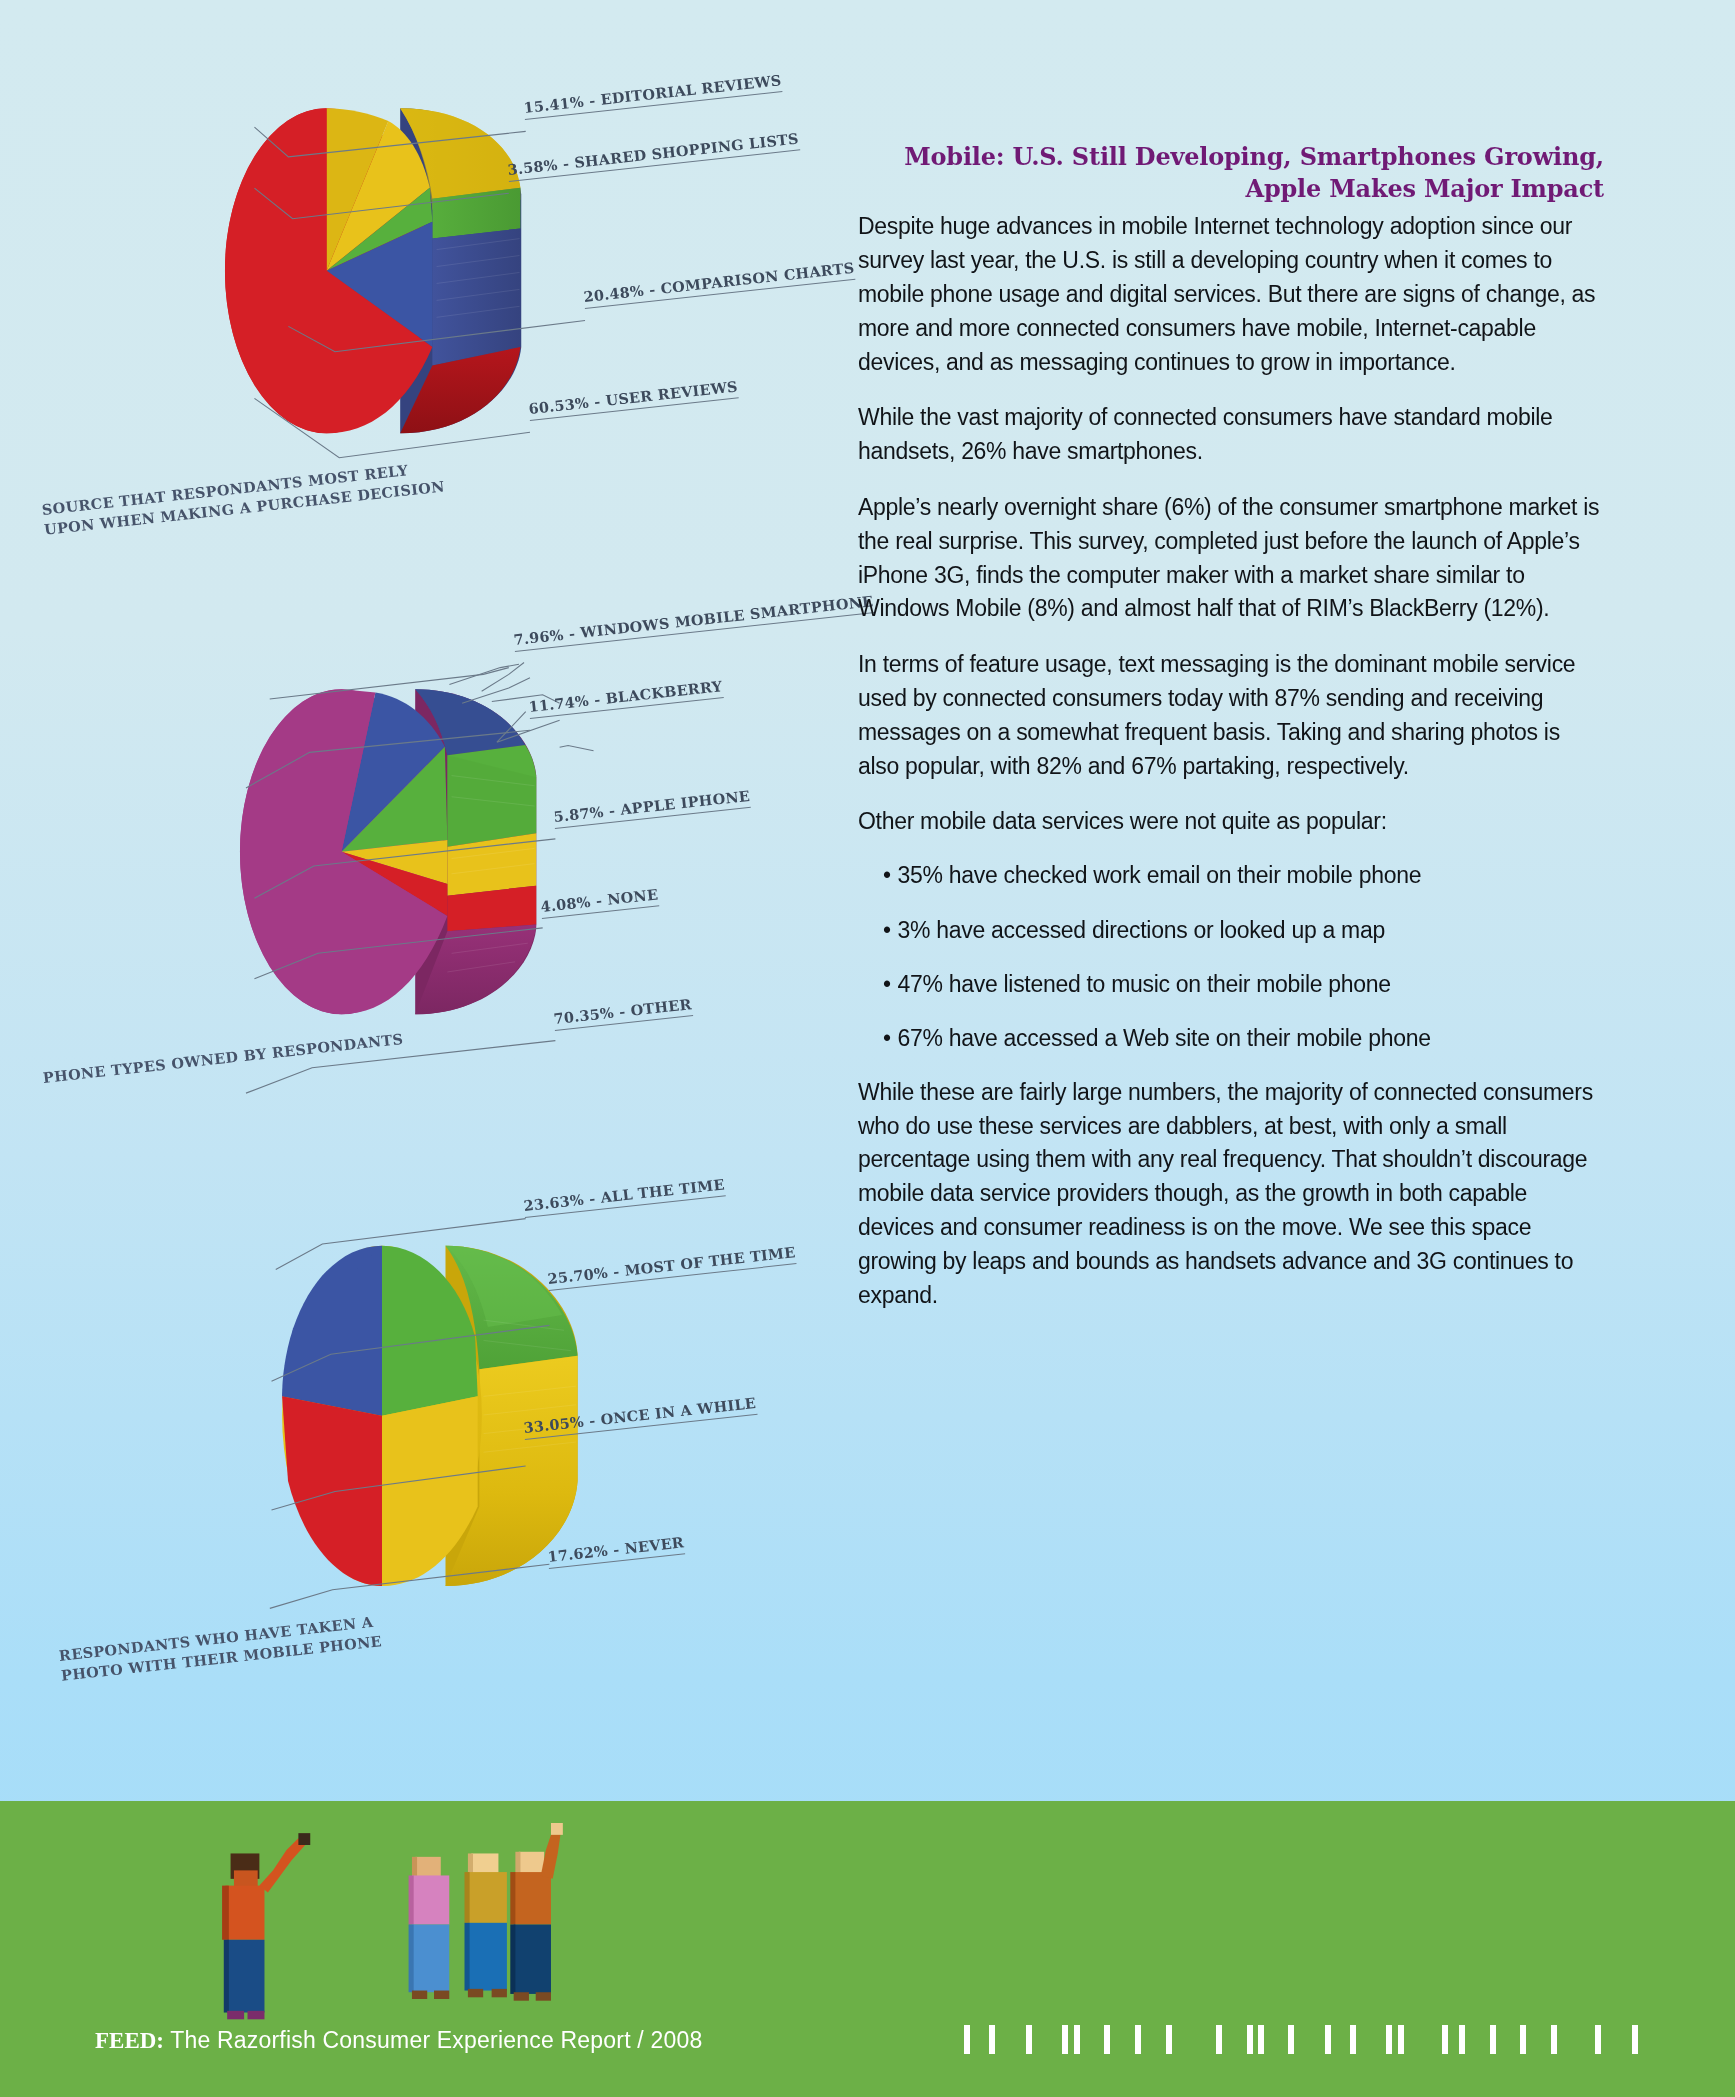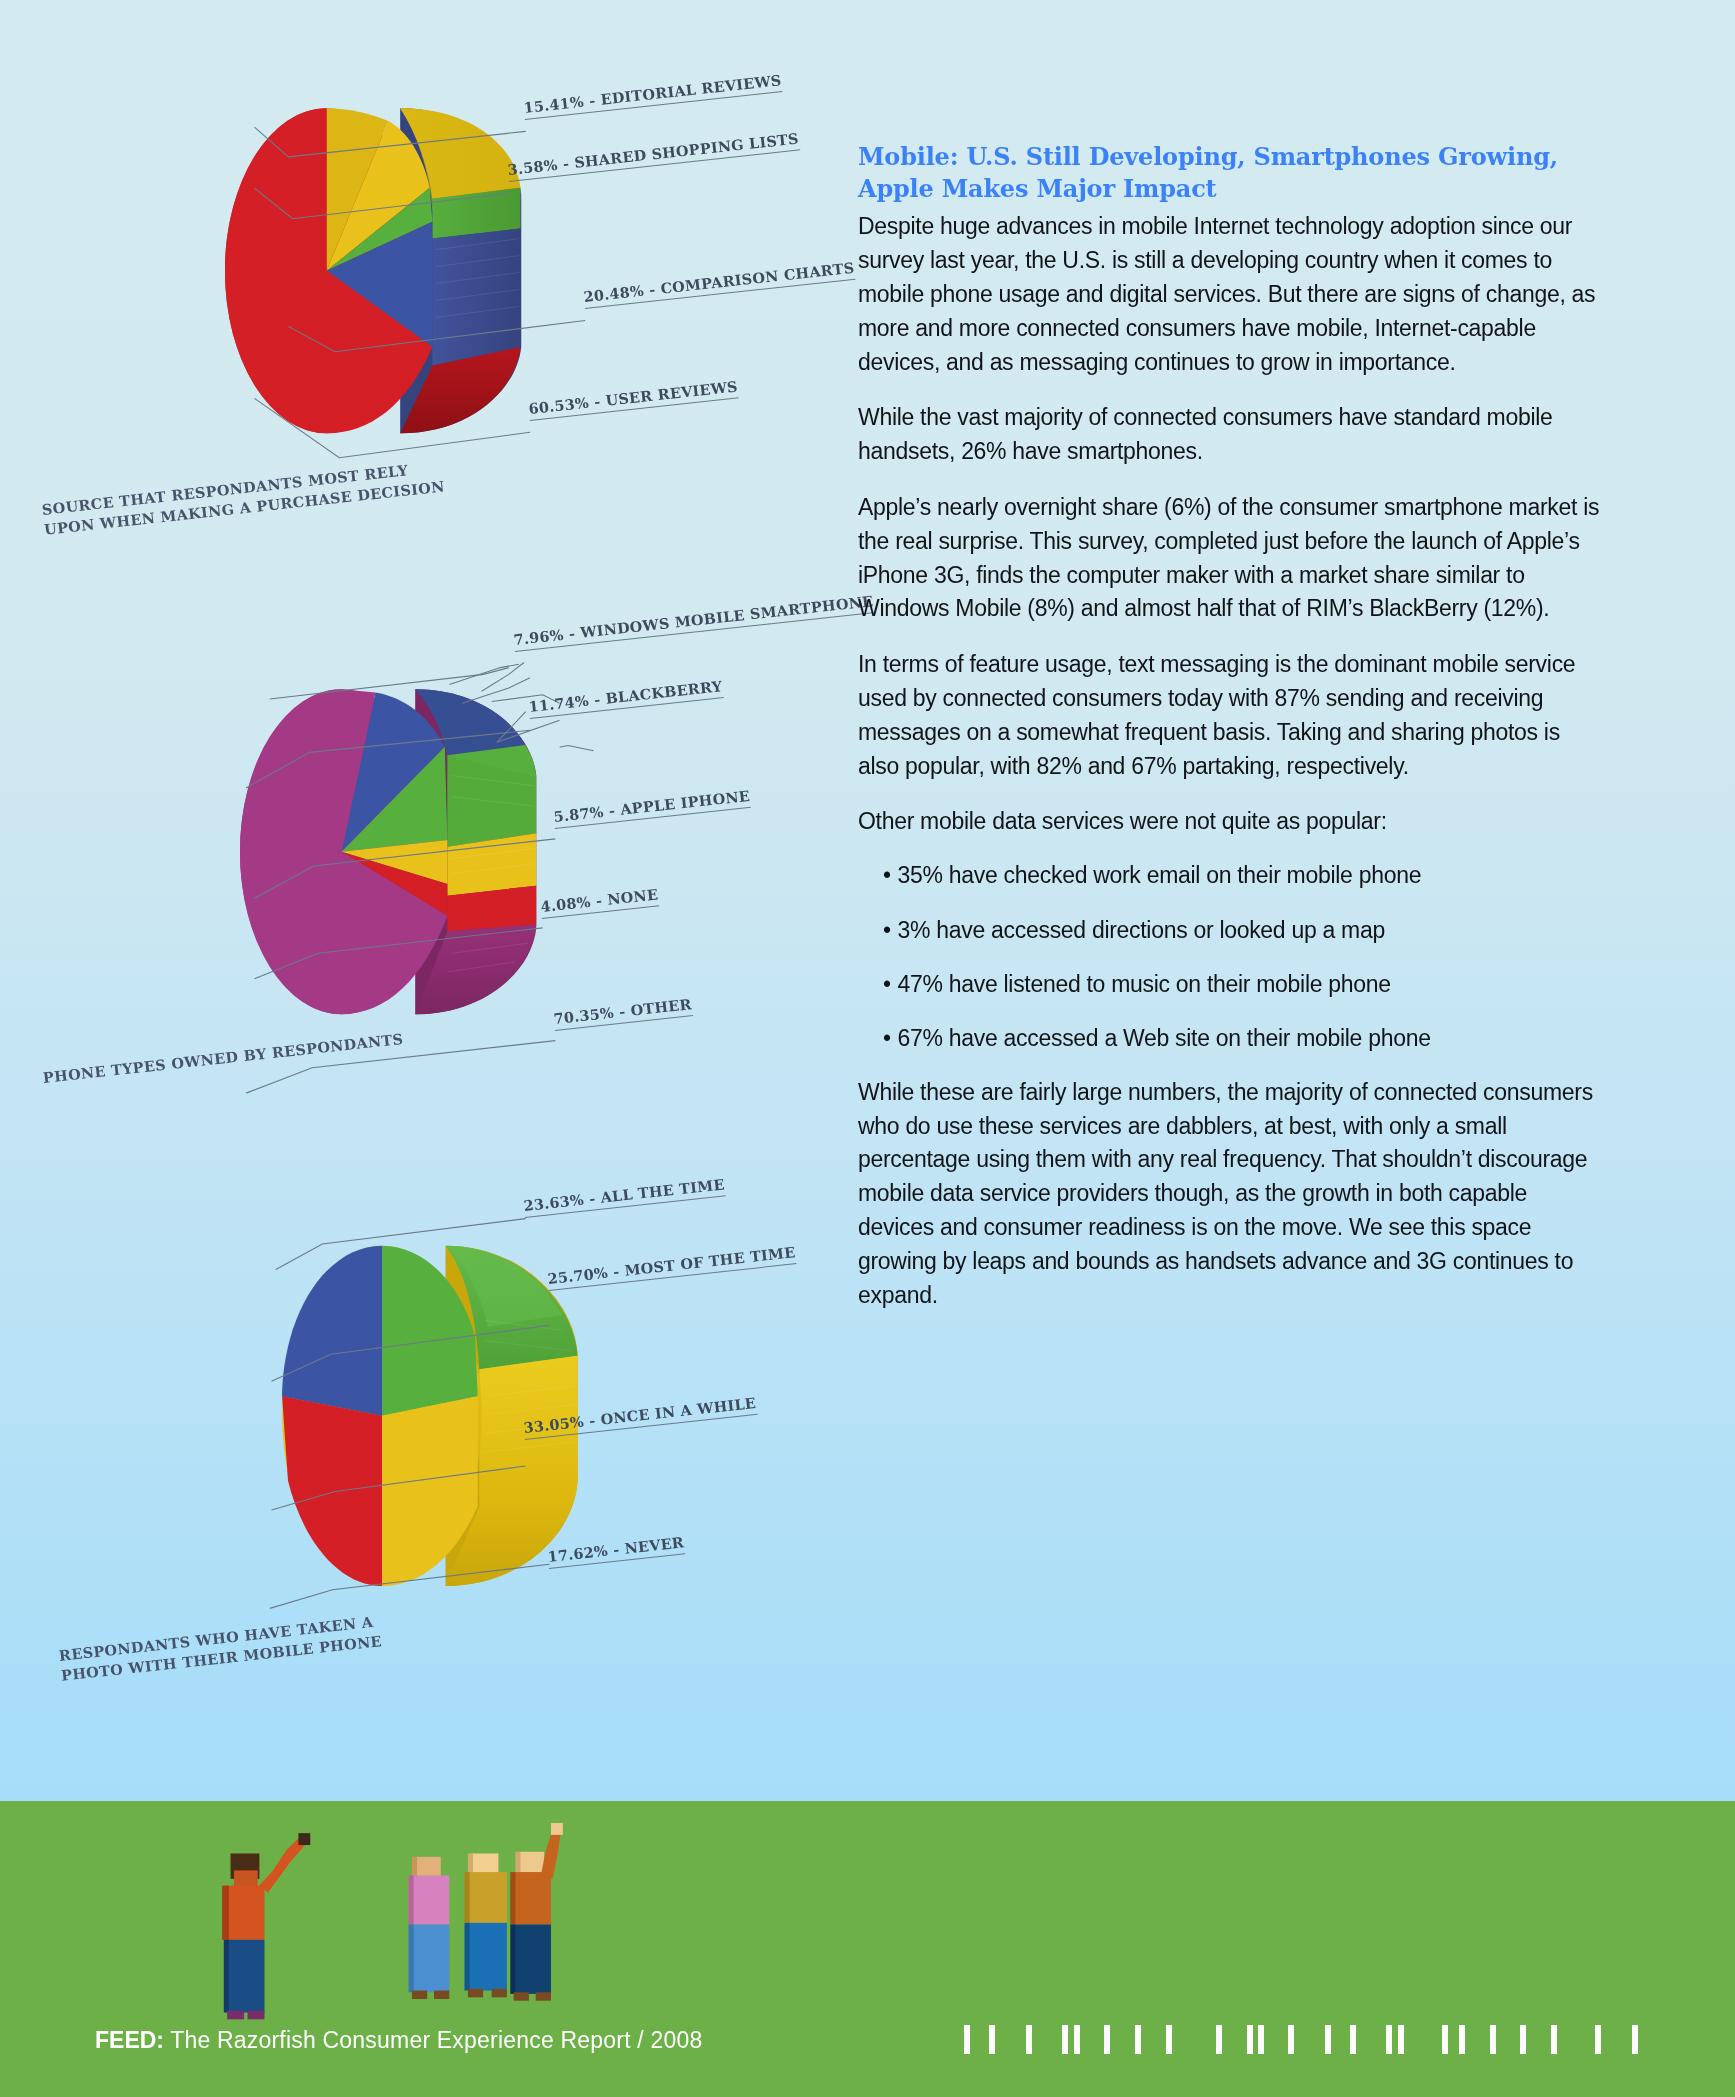--- a/index.html
+++ b/index.html
@@ -44,25 +44,26 @@
   }
   .leader{position:absolute;overflow:visible;pointer-events:none;}
 
   
   .article{
     position:absolute;left:858px;top:141px;width:746px;
   }
   .art-h{
     font-family:"DejaVu Serif",serif;
     font-weight:700;
-    color:#3b82f6;
+    color:#701a75;
     font-size:24px;
     line-height:1.34;
     margin:0 0 5.1px 0;
     letter-spacing:-0.2px;
+    text-align:right;
   }
   .art-p{
     font-family:"Liberation Sans",sans-serif;
     font-size:23px;
     line-height:1.47;
     color:#111418;
     margin:0 0 22px 0;
     letter-spacing:-0.3px;
   }
   .art-p.tight{margin-bottom:20.3px;}
@@ -88,21 +89,21 @@
   .people{position:absolute;left:0;top:0;width:100%;height:220px;}
   .footer-bar{
     position:absolute;left:0;bottom:0;width:100%;height:102px;
   }
   .feedline{
     position:absolute;left:95px;bottom:44px;
     color:#ffffff;font-size:23px;letter-spacing:0.2px;
     font-family:"Liberation Sans",sans-serif;
   }
   .feedline b{
-    font-family:Liberation Sans, sans-serif;font-weight:700;letter-spacing:0px;
+    font-family:Liberation Serif, serif;font-weight:700;letter-spacing:0px;
   }
   .barcode{position:absolute;right:93px;bottom:44px;height:29px;display:flex;align-items:flex-end;}
   .barcode i{display:block;background:#ffffff;height:29px;margin-right:0px;}
 </style>
 </head>
 <body>
 
 <div class="page">
 
   <div class="charts">

